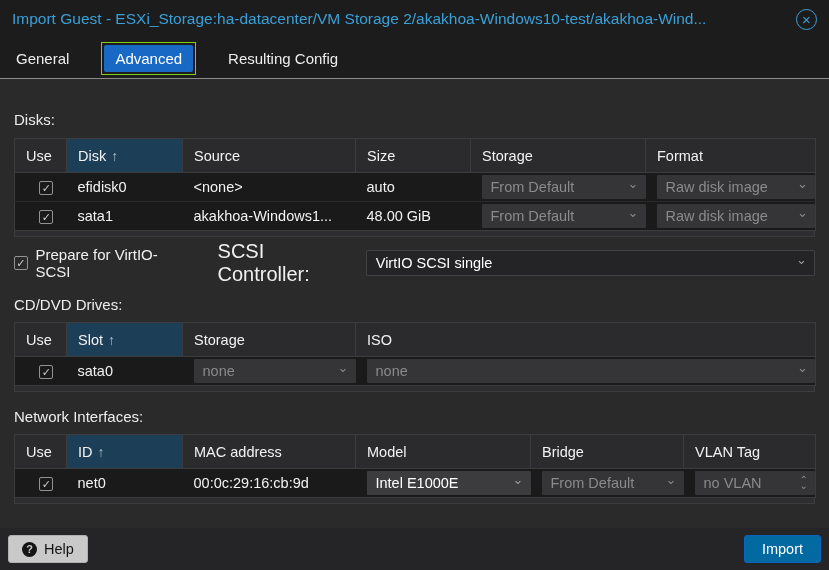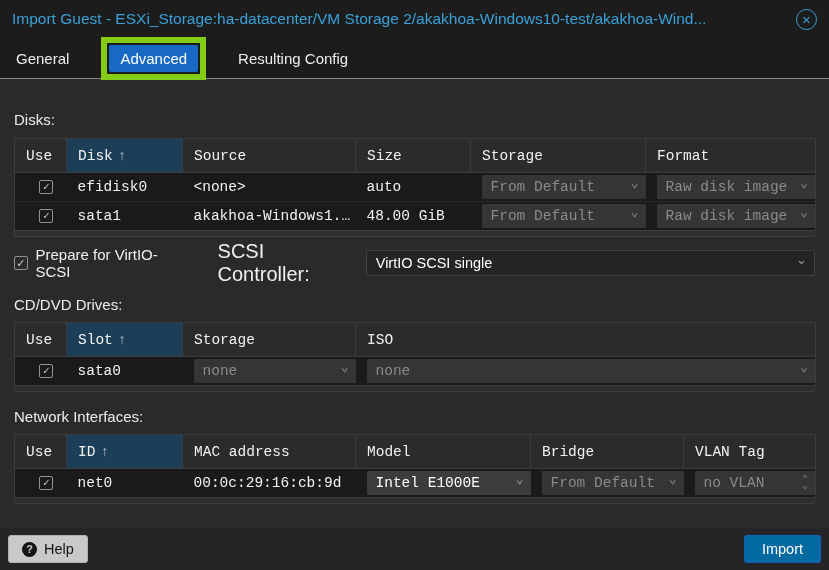--- a/index.html
+++ b/index.html
@@ -20,33 +20,32 @@
   .close-btn {
     width:21px; height:21px; border:1.5px solid #3aa0d8; border-radius:50%;
     color:#3aa0d8; display:flex; align-items:center; justify-content:center;
     font-size:15px; line-height:1; cursor:pointer; flex:0 0 auto; margin-left:8px;
   }
   .tabbar {
     height:41px; background:#1c1c1d; border-bottom:1px solid #8a8a8a;
     display:flex; align-items:center; padding:0 14px; gap:30px;
   }
   .tab { color:#ededed; font-size:15px; padding:5px 2px; cursor:pointer; white-space:nowrap; }
-  .annotation-box { border:6px solid #84cc16; padding:2px; }
+  .annotation-box { border:1px solid #84cc16; padding:2px; }
   .tab.active {
     background:#1769c5; color:#ffffff; padding:5px 11px; border-radius:2px;
   }
   .content { padding:0 14px; }
   .section-label { font-size:15px; color:#ededed; height:18px; }
   .lbl-disks { margin-top:32px; }
   .lbl-cd    { margin-top:20px; }
   .lbl-net   { margin-top:16px; }
   table.grid {
     width:801px; border-collapse:collapse; margin-top:9px; table-layout:fixed;
     border:1px solid #3c3c3e;
-    font-family:Liberation Mono, monospace;
   }
   .lbl-cd + table.grid, .lbl-net + table.grid { margin-top:8px; }
   table.grid th {
     height:34px; text-align:left; font-weight:normal; font-size:14.5px;
     color:#f2f2f2; padding:0 0 0 11px; background:#2b2b2d;
     border-right:1px solid #3c3c3e; border-bottom:1px solid #3c3c3e;
   }
   table.grid th:last-child { border-right:none; }
   table.grid th.sorted { background:#1d3e57; }
   .sort-arrow { color:#aebfcc; margin-left:5px; font-size:14px; }

